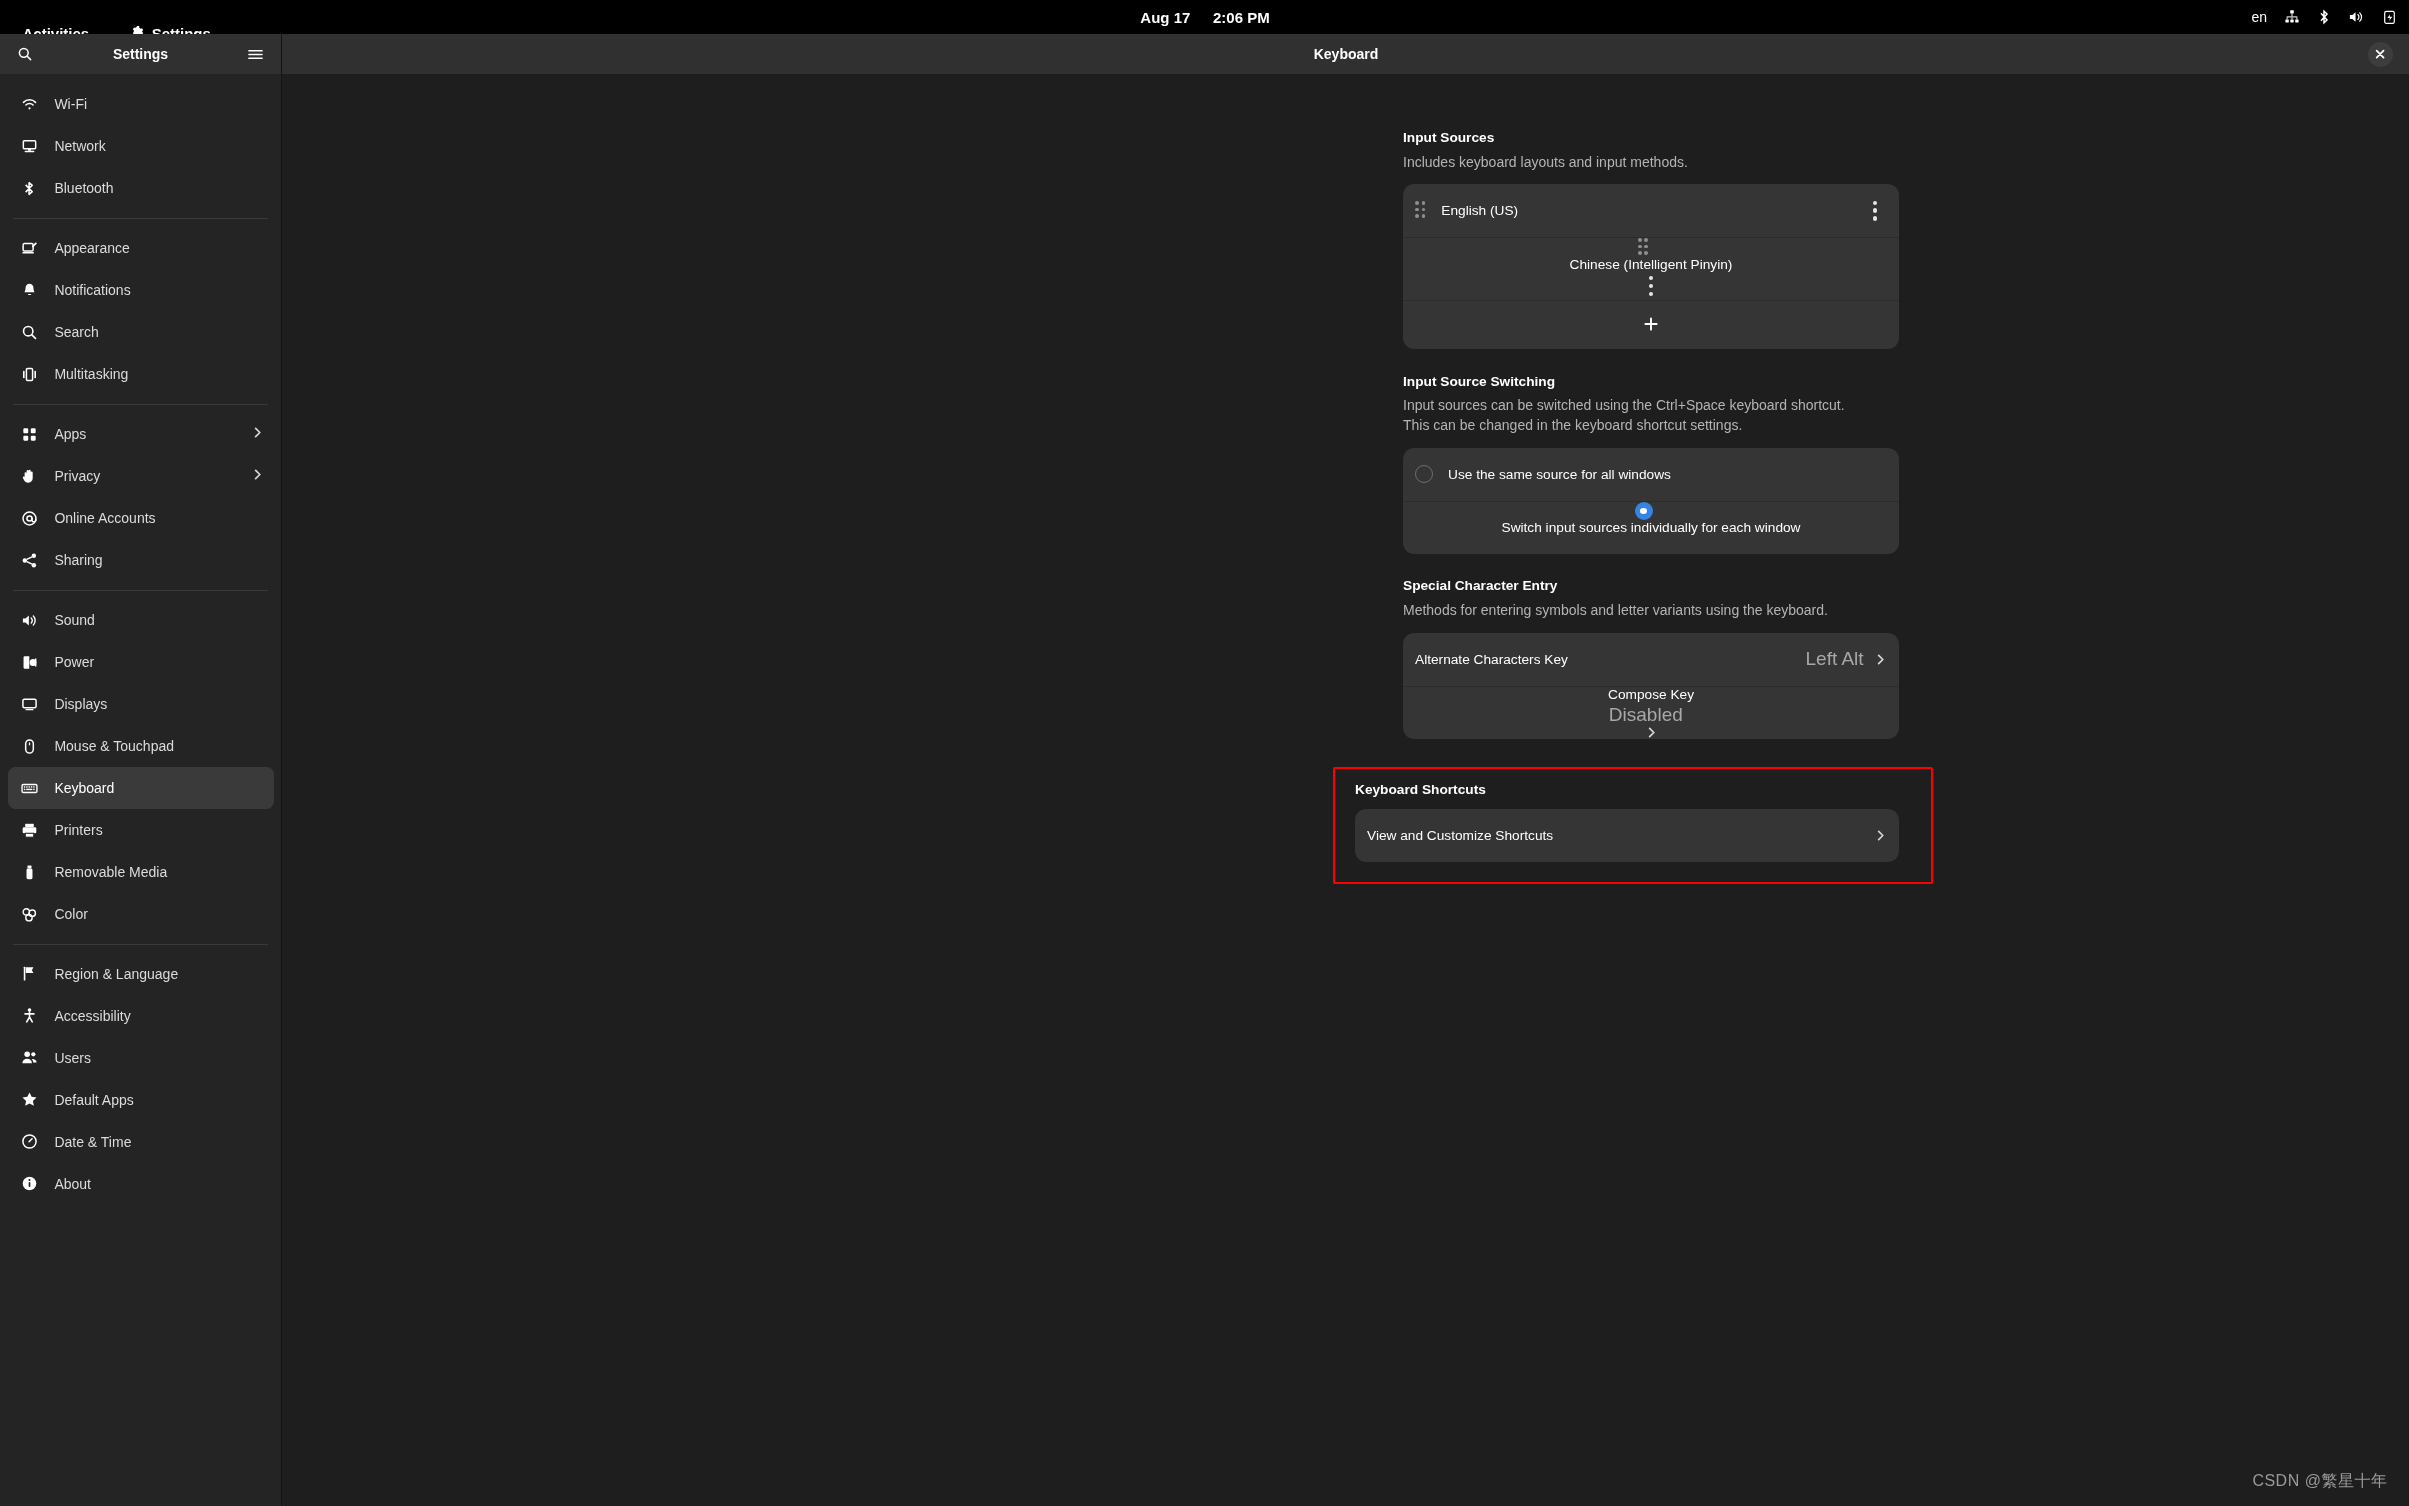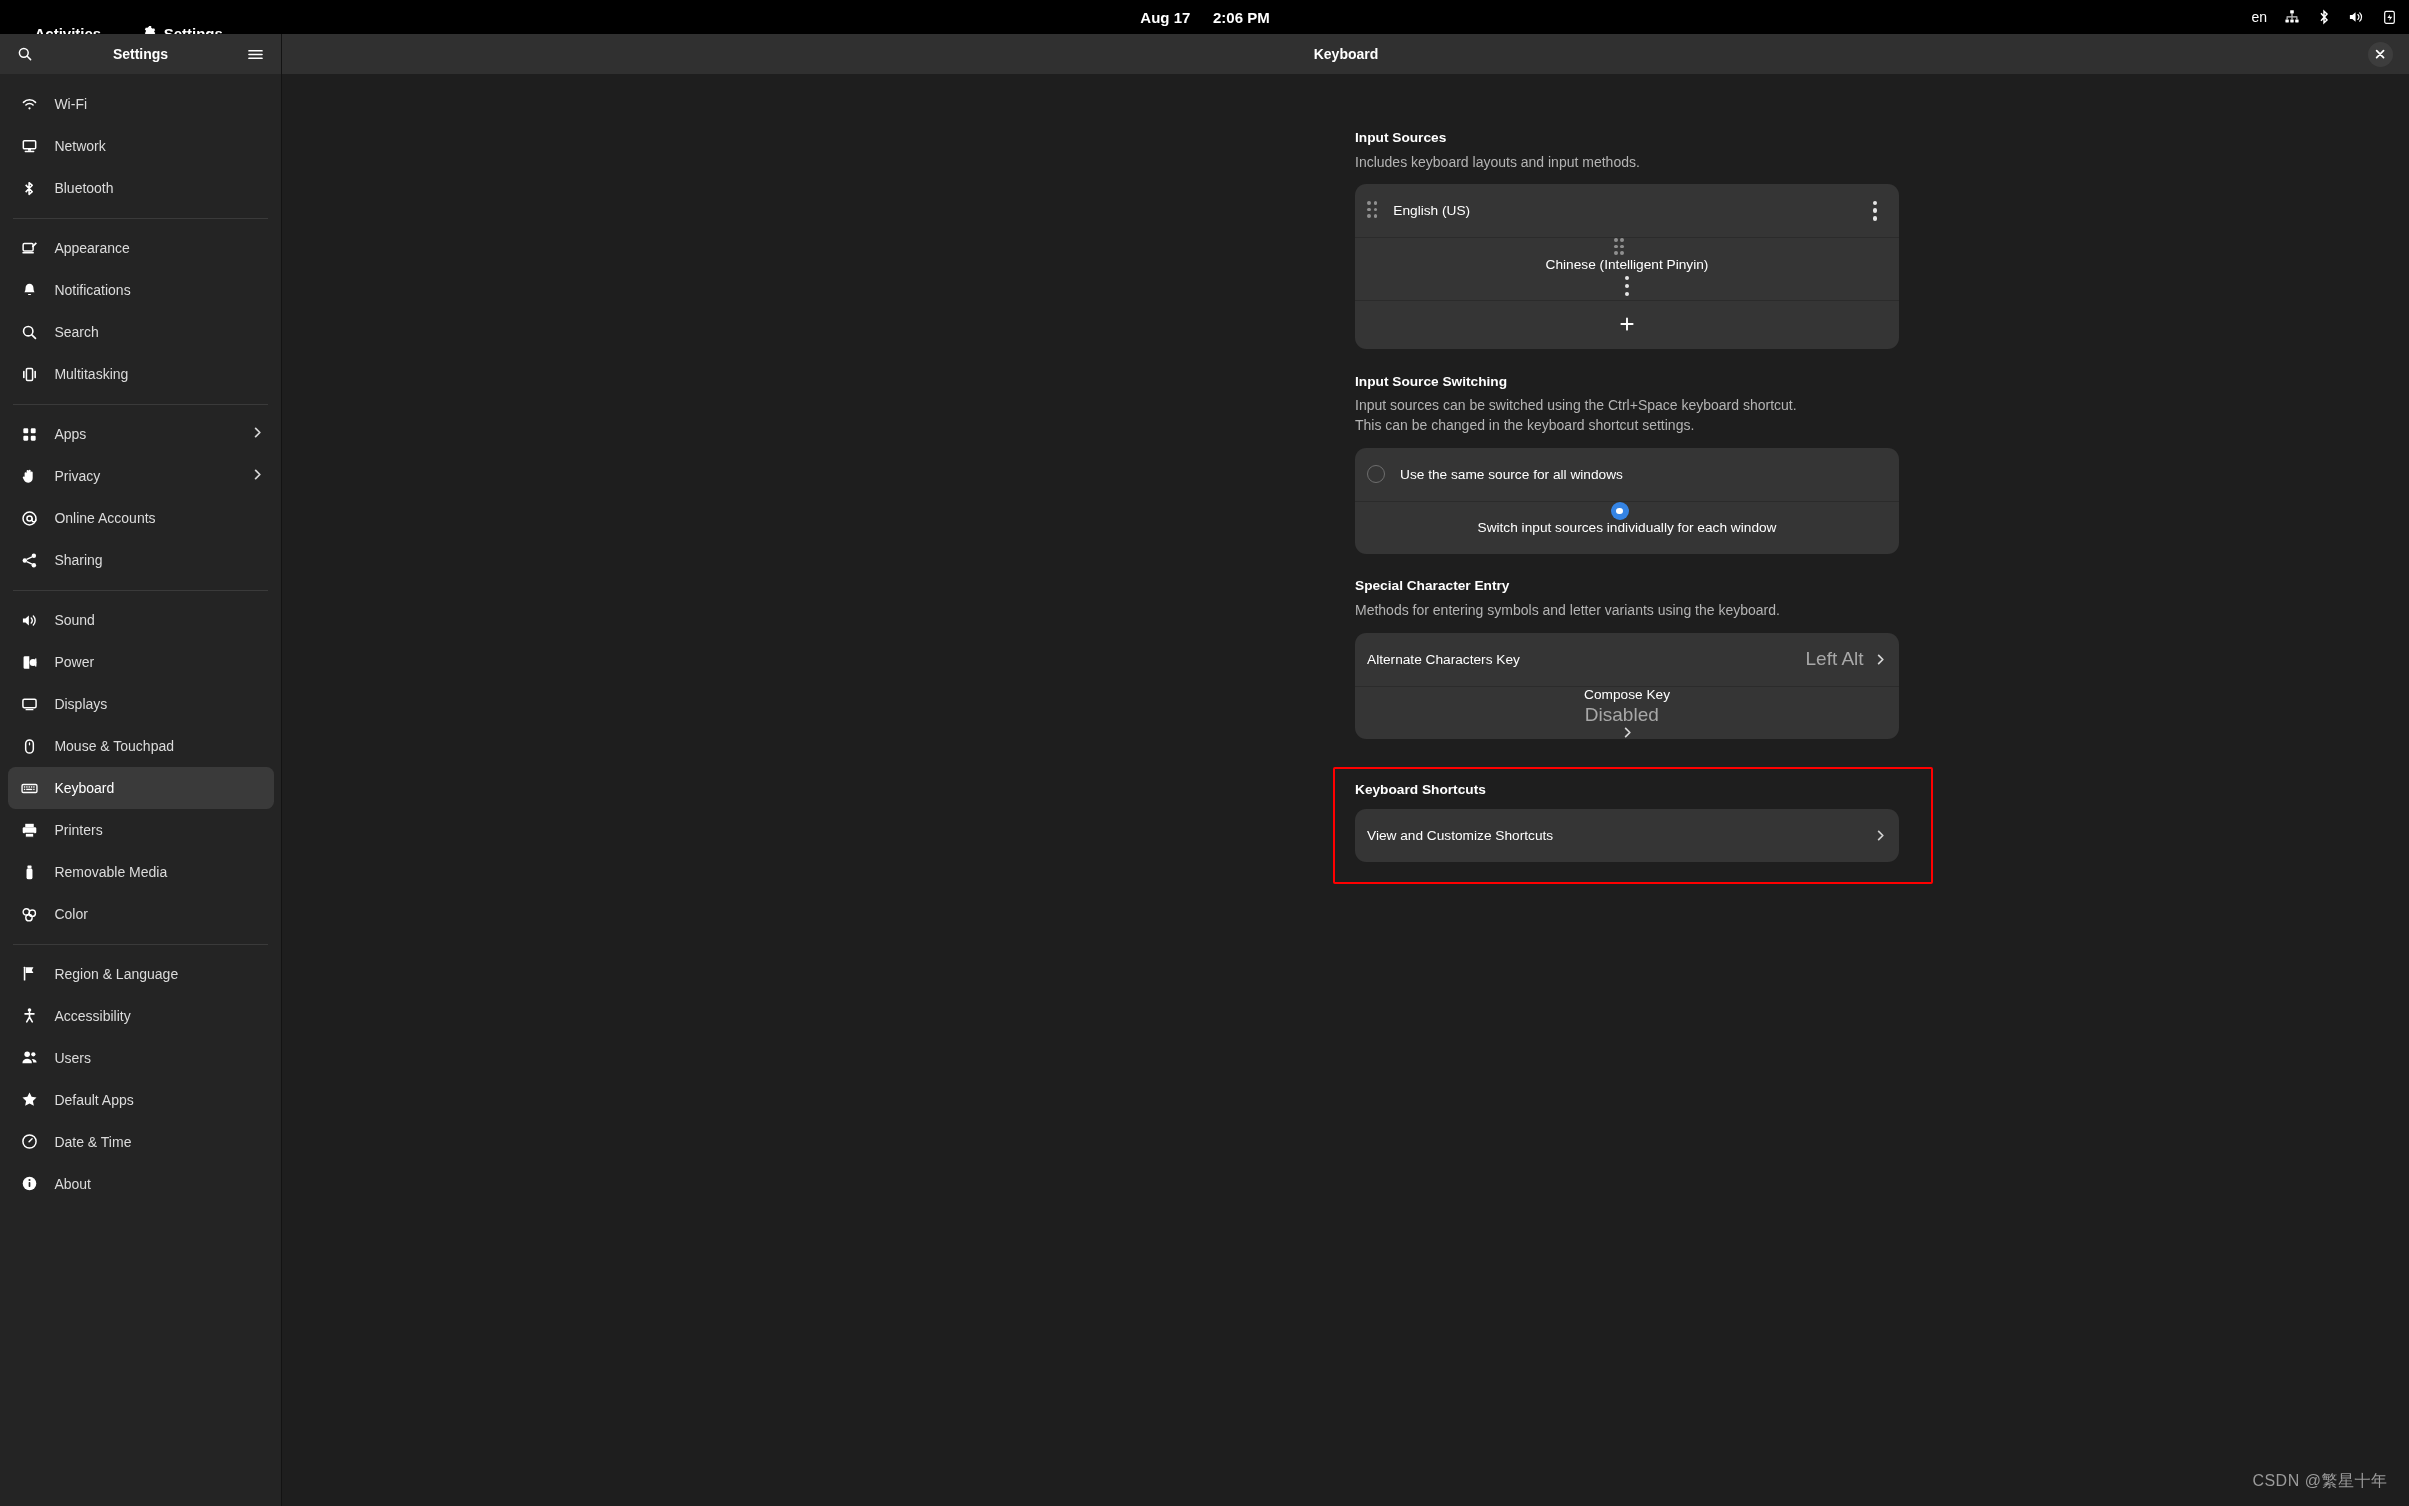--- a/index.html
+++ b/index.html
@@ -10,21 +10,21 @@
     color:#ffffff;
     -webkit-font-smoothing:antialiased;
   }
 
   
   #topbar {
     position:absolute; left:0; top:0; width:2410px; height:34px;
     background:#000000; display:flex; align-items:center;
     font-size:15px; font-weight:bold; color:#ffffff;
   }
-  .tb-left { display:flex; align-items:center; gap:26px; padding-left:27px;margin-top:32px; }
+  .tb-left { display:flex; align-items:center; gap:26px; padding-left:15px;margin-top:32px; }
   .tb-item { display:flex; align-items:center; gap:7.5px; padding:2.8px 7.5px; border-radius:5.6px; cursor:default; }
   .tb-clock {
     position:absolute; left:0; right:0; margin:0 auto; width:301px;
     text-align:center; display:flex; gap:22.6px; justify-content:center;
     font-size:15px; font-weight:bold;
   }
   .tb-right {
     position:absolute; right:13px; top:0; height:34px;
     display:flex; align-items:center; gap:17px; font-size:14px; font-weight:normal;
   }
@@ -67,21 +67,21 @@
   #close-btn {
     position:absolute; right:17px; top:7.5px; width:25.4px; height:25.4px; border-radius:50%;
     background:#3d3d3d; display:flex; align-items:center; justify-content:center; cursor:pointer;
   }
 
   #content { position:absolute; left:0; top:40px; right:0; bottom:0; overflow:hidden; }
   #panel { position:absolute; left:1073px; top:56px; width:544px; }
 
   .sec-title { font-size:13.7px; font-weight:bold; color:#ffffff; margin-bottom:6.6px; }
   .sec-desc  { font-size:14px; color:#b4b4b4; line-height:1.45; }
-  .sec-block { margin-bottom:24.5px; }
+  .sec-block { margin-bottom:24.5px;margin-left:48px; }
 
   .list { background:#353535; border-radius:11.3px; overflow:hidden; margin-top:12.2px; }
   .row {
     display:flex; align-items:center; min-height:53px;
     padding:0 12px; cursor:pointer; position:relative;
   }
   .row + .row { border-top:0.9px solid #2b2b2b;flex-direction:column; }
   .row .r-label { font-size:13.7px; color:#ffffff; flex:1 1 auto; }
   .row .r-value { font-size:19px; color:#a8a8a8; margin-right:10.4px; }
 

